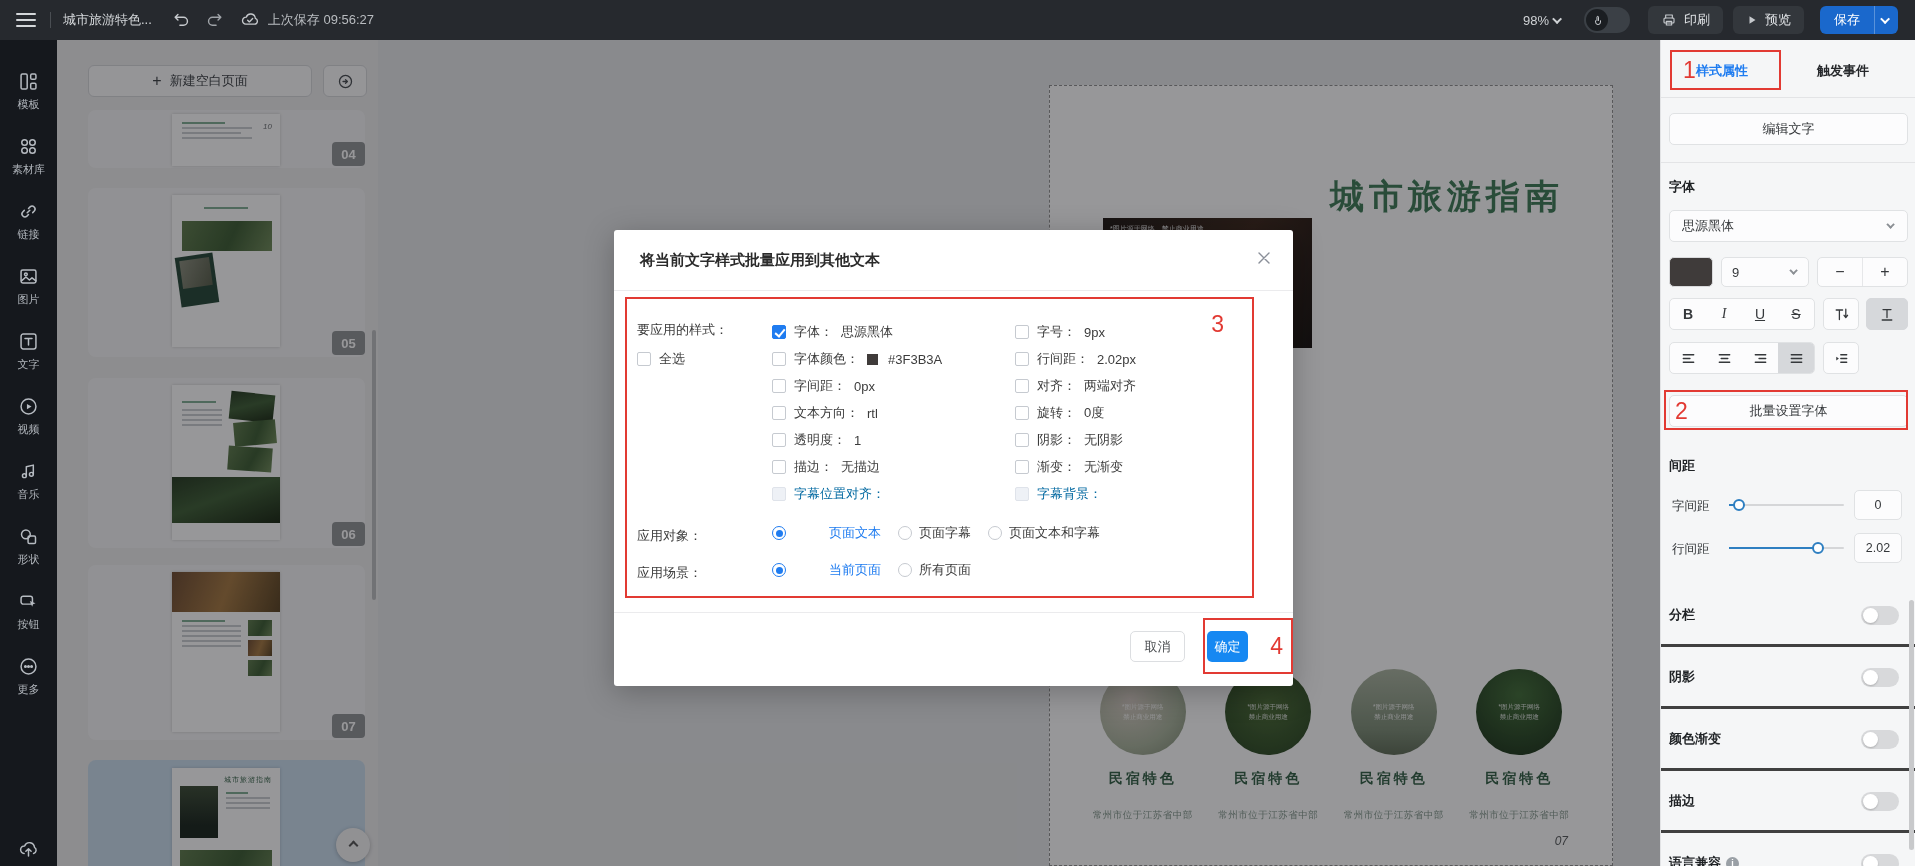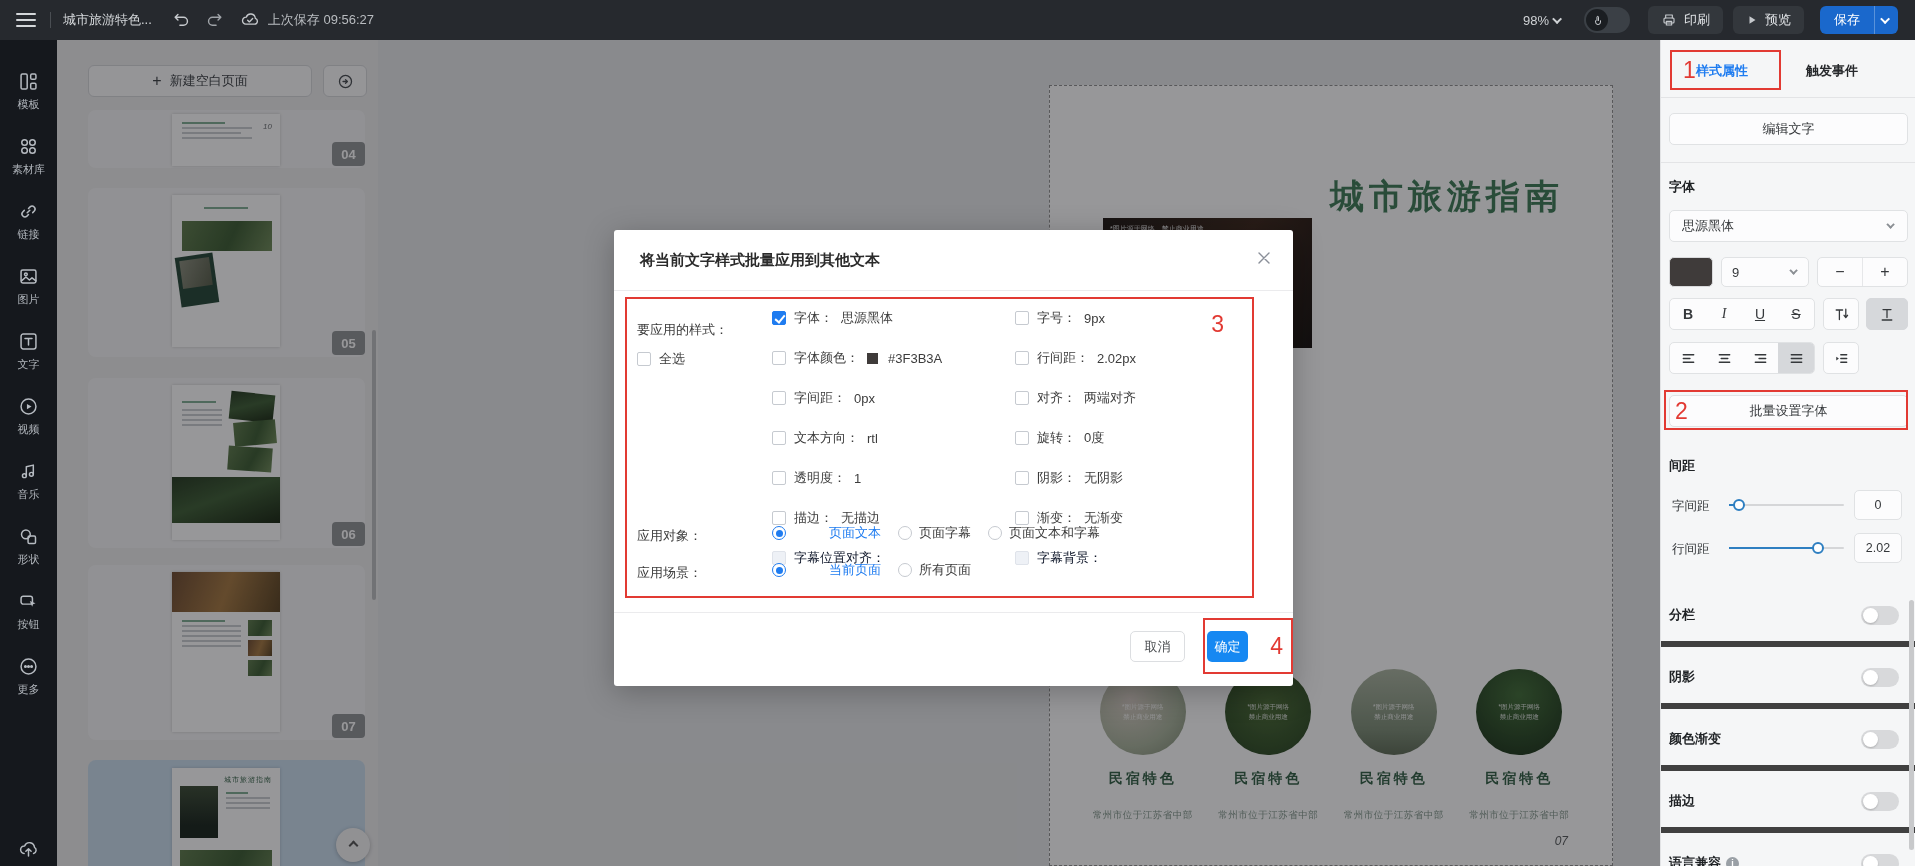--- a/index.html
+++ b/index.html
@@ -88,25 +88,25 @@
 
   
   .modal{position:absolute;left:557px;top:190px;width:679px;height:456px;background:#fff;border-radius:3px;box-shadow:0 6px 30px rgba(0,0,0,.25);z-index:10;}
   .modal-title{position:absolute;left:26px;top:21px;font-size:15px;font-weight:bold;color:#2b2b2b;}
   .modal-close{position:absolute;right:22px;top:21px;cursor:pointer;display:flex;}
   .m-div{position:absolute;left:0;right:0;height:1px;background:#ebebed;}
   .d1{top:60px;} .d2{top:382px;}
   .m-label{position:absolute;left:23px;font-size:13px;color:#3c3c3c;}
   .styles-label{top:91px;} .target-label{top:297px;} .scope-label{top:334px;}
   .select-all{position:absolute;left:23px;top:120px;display:flex;align-items:center;gap:8px;font-size:13px;color:#3c3c3c;cursor:pointer;}
-  .col{position:absolute;top:78px;display:flex;flex-direction:column;gap:20px;}
+  .col{position:absolute;top:92px;display:flex;flex-direction:column;gap:7px;}
   .col-left{left:158px;width:235px;} .col-right{left:401px;width:235px;}
   .opt{display:flex;align-items:center;gap:8px;height:20px;font-size:13px;color:#3c3c3c;cursor:pointer;}
   .opt .swatch{width:11px;height:11px;display:inline-block;margin-right:2px;}
-  .opt.disabled .olabel{color:#0f172a;}
+  .opt.disabled .olabel{color:#0369a1;}
   .cb{width:14px;height:14px;border:1px solid #c6cad0;border-radius:2px;background:#fff;position:relative;flex:0 0 14px;}
   .cb.checked{background:var(--accent);border-color:var(--accent);}
   .cb.checked::after{content:"";position:absolute;left:4px;top:1px;width:4px;height:8px;border:solid #fff;border-width:0 2px 2px 0;transform:rotate(40deg);}
   .cb.disabled{background:#eef1f6;border-color:#dfe3ea;}
   .radio-row{position:absolute;left:158px;display:flex;gap:17px;}
   .t-radios{top:294px;} .s-radios{top:331px;}
   .ropt{display:flex;align-items:center;gap:7px;font-size:13px;color:#3c3c3c;cursor:pointer;}
   .ropt.sel .rlabel{color:var(--accent);margin-left:36px;}
   .radio{width:14px;height:14px;border-radius:50%;border:1px solid #c6cad0;background:#fff;position:relative;flex:0 0 14px;}
   .radio.sel{border-color:var(--accent);}
@@ -118,21 +118,21 @@
   .rnum{position:absolute;color:var(--red);font-size:23px;font-weight:500;}
   .rb3{left:11px;top:67px;width:629px;height:301px;}
   .rb3 .rnum{right:28px;top:12px;}
   .rb4{left:589px;top:388px;width:90px;height:56px;}
   .rb4 .rnum{right:8px;top:13px;}
 
   
   .right-panel{position:absolute;left:1660px;top:40px;width:255px;height:826px;background:#f5f6f7;border-left:1px solid #e2e3e5;z-index:40;overflow:hidden;}
   .tab{position:absolute;top:22px;font-size:13px;font-weight:bold;color:#26282b;cursor:pointer;}
   .tab.active{color:var(--accent);}
-  .tab1{left:35px;} .tab2{left:145px;}
+  .tab1{left:35px;} .tab2{left:156px;}
   .rp-div{position:absolute;left:0;right:0;height:1px;background:#e3e4e6;}
   .rpd1{top:57px;} .rpd2{top:122px;}
   .rp-btn{position:absolute;left:8px;width:239px;height:32px;background:#fcfcfd;border:1px solid #e0e2e4;border-radius:5px;font-size:13px;color:#35383b;display:flex;align-items:center;justify-content:center;cursor:pointer;}
   .edit-text-btn{top:73px;} .batch-btn{top:355px;}
   .rp-label{position:absolute;left:8px;font-size:13px;font-weight:bold;color:#1f2225;}
   .font-label{top:138px;} .spacing-label{top:417px;}
   .rp-select{position:absolute;background:#fcfcfd;border:1px solid #e0e2e4;border-radius:5px;display:flex;align-items:center;font-size:13px;color:#35383b;cursor:pointer;}
   .font-select{left:8px;top:170px;width:239px;height:32px;padding:0 12px;}
   .rp-select .chev{margin-left:auto;color:#8b8f94;width:6px;height:6px;}
   .size-select{left:60px;top:217px;width:88px;height:30px;padding:0 10px;}
@@ -154,21 +154,21 @@
   .rb2{left:3px;top:350px;width:244px;height:40px;}
   .rb2 .rnum{left:9px;top:6px;}
   .sl-row{position:absolute;left:3px;width:255px;height:30px;text-align:right;}
   .ls-row{top:450px;} .lh-row{top:493px;}
   .sl-label{position:absolute;left:8px;top:8px;font-size:12.5px;color:#35383b;}
   .sl-track{position:absolute;left:65px;top:14px;width:115px;height:2px;background:#d5d6d8;border-radius:1px;cursor:pointer;}
   .sl-fill{position:absolute;left:0;top:0;height:2px;background:var(--slider);}
   .sl-handle{position:absolute;top:-5px;width:12px;height:12px;border-radius:50%;background:#fff;border:2px solid var(--slider);margin-left:-6px;}
   .sl-value{position:absolute;left:190px;top:0;width:48px;height:30px;background:#fcfcfd;border:1px solid #e0e2e4;border-radius:5px;display:flex;align-items:center;justify-content:center;font-size:12.5px;color:#35383b;}
   .toggles{position:absolute;left:0;top:545px;width:255px;}
-  .tg-row{height:62px;border-bottom:6px solid #404040;position:relative;}
+  .tg-row{height:62px;border-bottom:3px solid #404040;position:relative;}
   .tg-label{position:absolute;left:8px;top:21px;font-size:13px;font-weight:bold;color:#1f2225;display:flex;align-items:center;gap:5px;}
   .info-dot{width:13px;height:13px;border-radius:50%;background:#9aa0a6;color:#fff;font-size:9px;font-weight:bold;display:inline-flex;align-items:center;justify-content:center;font-style:normal;}
   .switch{position:absolute;right:17px;top:21px;width:38px;height:19px;border-radius:10px;background:#d8d9db;cursor:pointer;}
   .switch::after{content:"";position:absolute;left:2px;top:2px;width:15px;height:15px;border-radius:50%;background:#fff;box-shadow:0 1px 2px rgba(0,0,0,.2);}
   .rp-scroll{position:absolute;right:1px;top:560px;width:5px;height:250px;border-radius:3px;background:#c8c9cb;}
   svg{display:block;}
 </style>
 </head>
 <body>
 

